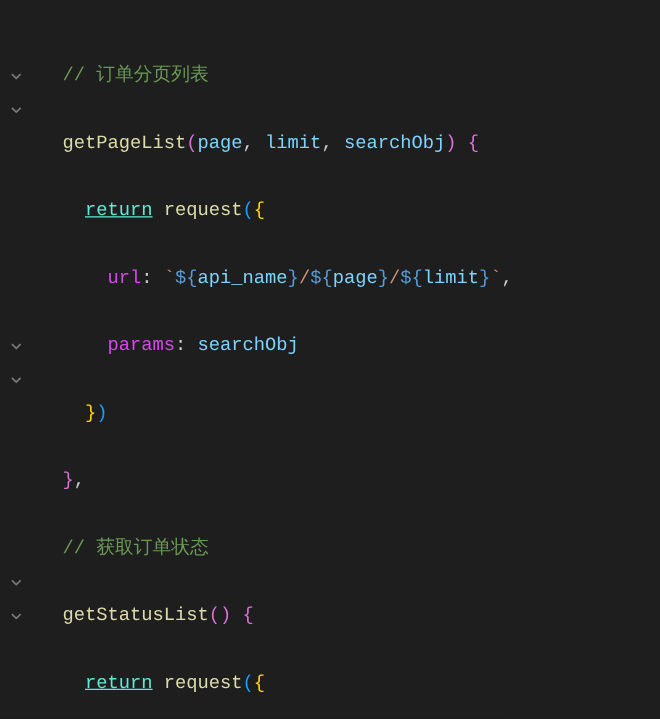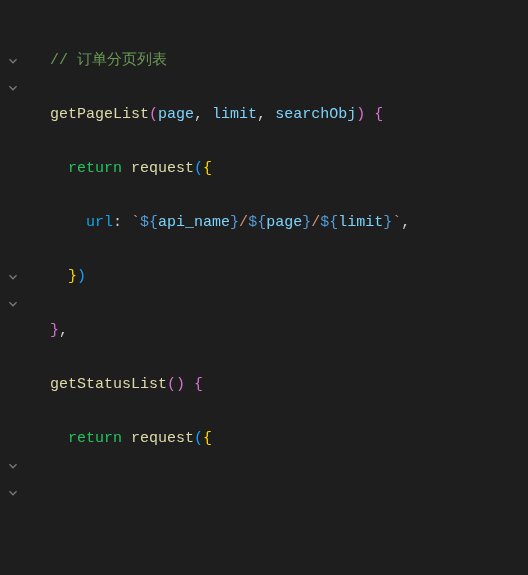--- a/index.html
+++ b/index.html
@@ -42,25 +42,25 @@
   }
   .code {
     flex: 1;
     white-space: pre;
     padding-left: 8px;
   }
   .line { height: 27px; }
   .tok-comment { color: #6a9955; }
   .tok-func { color: #dcdcaa; text-align: right; }
   .tok-param { color: #7dd3fc; }
-  .tok-prop { color: #0ea5e9; }
+  .tok-prop { color: #d946ef; }
   .tok-punc-brace { color: #da70d6; }
   .tok-punc-paren { color: #179fff; }
   .tok-punc-bracket { color: #ffd700; }
-  .tok-kw { color: #22c55e; }
+  .tok-kw { color: #5eead4; text-decoration: underline; }
   .tok-str { color: #ce9178; }
   .tok-tpl { color: #569cd6; }
   .tok-white { color: #cccccc; }
 </style>
 </head>
 <body>
 
 <div class="editor">
   <div class="gutter">
     <div class="blank"></div>
@@ -108,22 +108,24 @@
     <div class="blank"></div>
     <div class="blank"></div>
     <div class="blank"></div>
   </div>
 
   <div class="code">
 <div class="line">  <span class="tok-comment">// 订单分页列表</span></div>
 <div class="line">  <span class="tok-func">getPageList</span><span class="tok-punc-brace">(</span><span class="tok-param">page</span><span class="tok-white">, </span><span class="tok-param">limit</span><span class="tok-white">, </span><span class="tok-param">searchObj</span><span class="tok-punc-brace">)</span><span> </span><span class="tok-punc-brace">{</span></div>
 <div class="line">    <span class="tok-kw">return</span> <span class="tok-func">request</span><span class="tok-punc-paren">(</span><span class="tok-punc-bracket">{</span></div>
 <div class="line">      <span class="tok-prop">url</span><span class="tok-white">: </span><span class="tok-str">`</span><span class="tok-tpl">${</span><span class="tok-param">api_name</span><span class="tok-tpl">}</span><span class="tok-str">/</span><span class="tok-tpl">${</span><span class="tok-param">page</span><span class="tok-tpl">}</span><span class="tok-str">/</span><span class="tok-tpl">${</span><span class="tok-param">limit</span><span class="tok-tpl">}</span><span class="tok-str">`</span><span class="tok-white">,</span></div>
+<div class="line">      <span class="tok-prop">params</span><span class="tok-white">: </span><span class="tok-param">searchObj</span></div>
 <div class="line">    <span class="tok-punc-bracket">}</span><span class="tok-punc-paren">)</span></div>
 <div class="line">  <span class="tok-punc-brace">}</span><span class="tok-white">,</span></div>
+<div class="line">  <span class="tok-comment">// 获取订单状态</span></div>
 <div class="line">  <span class="tok-func">getStatusList</span><span class="tok-punc-brace">(</span><span class="tok-punc-brace">)</span><span> </span><span class="tok-punc-brace">{</span></div>
 <div class="line">    <span class="tok-kw">return</span> <span class="tok-func">request</span><span class="tok-punc-paren">(</span><span class="tok-punc-bracket">{</span></div>
 
 
 
 
 
 
 
 

